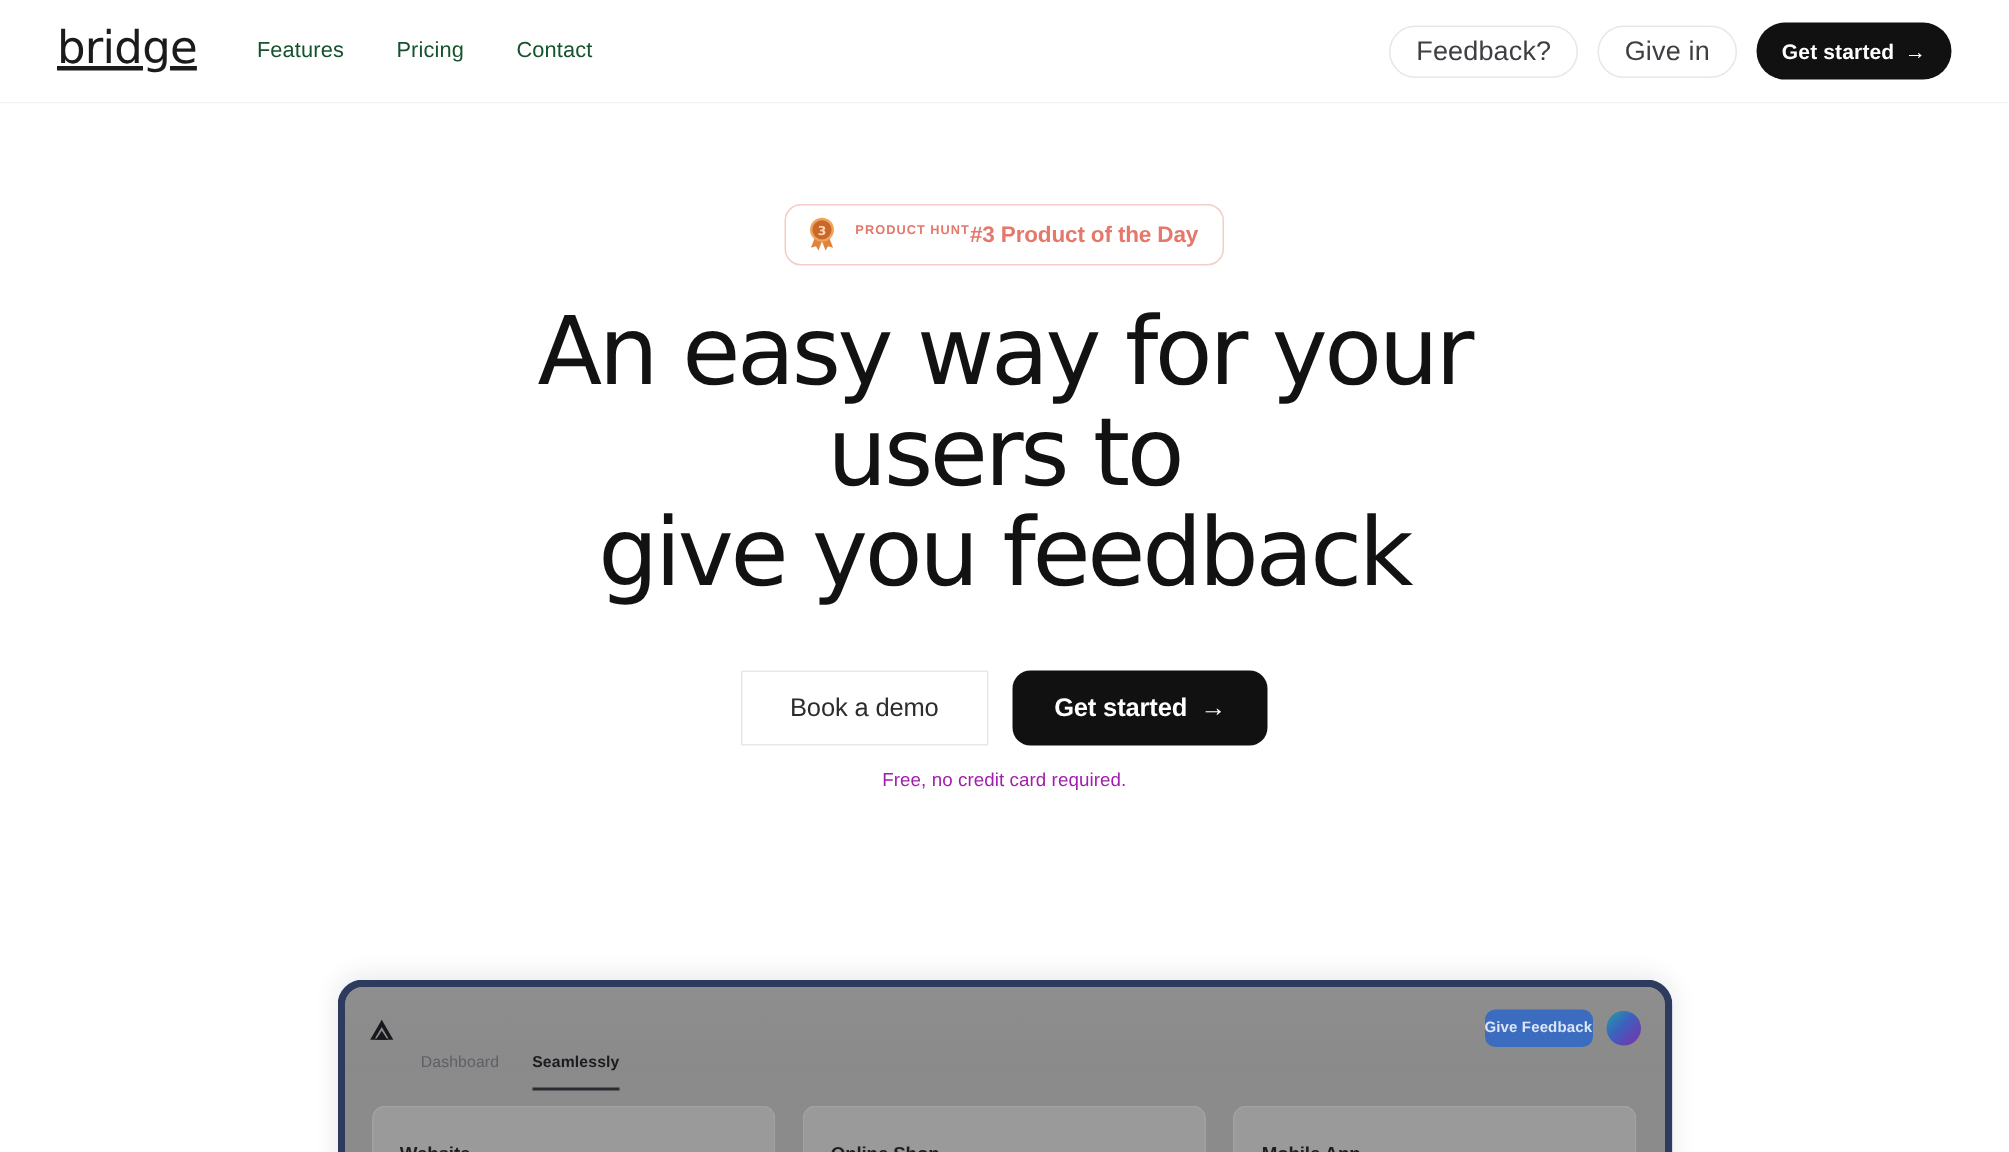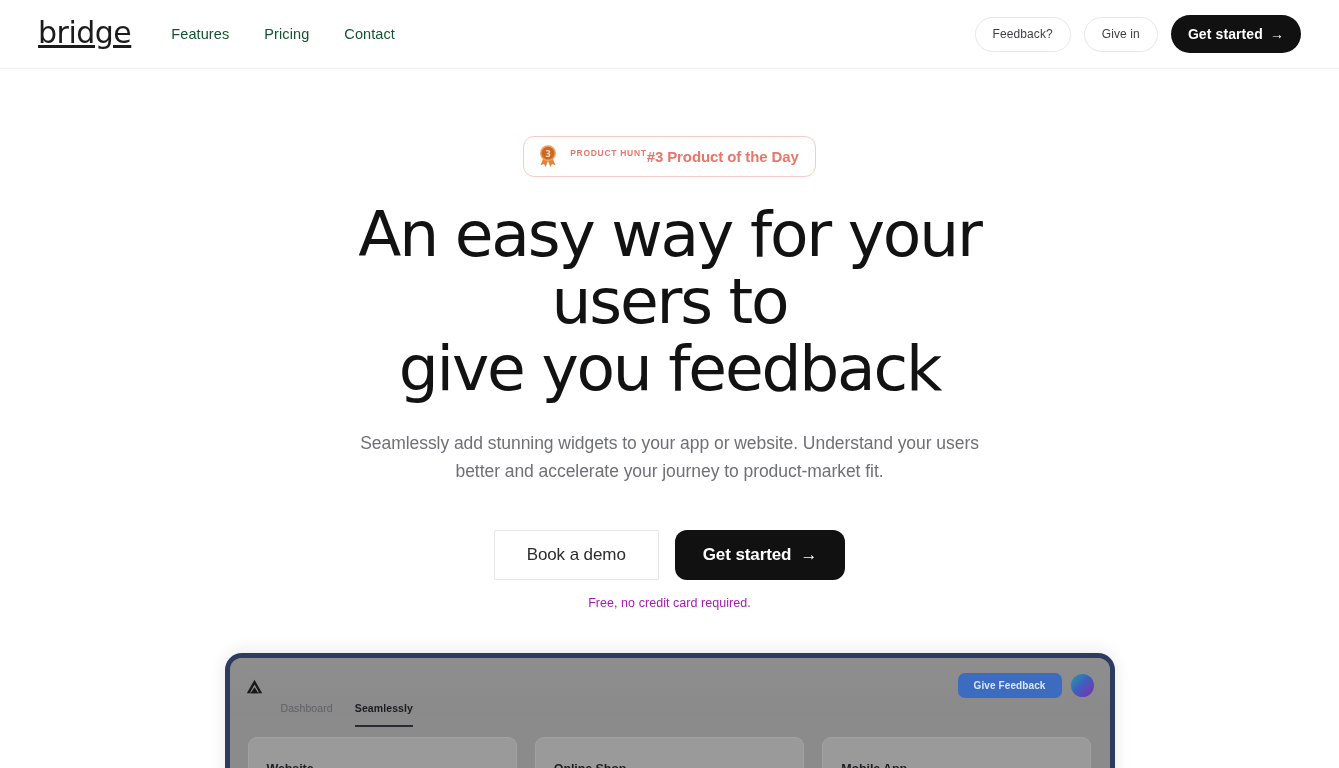--- a/index.html
+++ b/index.html
@@ -60,21 +60,21 @@
     align-items: center;
     justify-content: center;
     white-space: nowrap;
   }
   .btn-ghost {
     height: 35px;
     padding: 0 17px;
     border-radius: 18px;
     background: #ffffff;
     border: 1px solid #e7e7e9;
-    font-size: 12px;
+    font-size: 18px;
     color: #3f3f43;
     letter-spacing: 0.1px;
   }
   .btn-dark {
     height: 38px;
     padding: 0 17px;
     border-radius: 19px;
     background: #111111;
     color: #ffffff;
     font-size: 14px;
@@ -238,21 +238,21 @@
     align-items: center;
     gap: 9px;
     padding-bottom: 2px;
   }
   .mock-fb-btn {
     background: #3b6cc0;
     color: #dce6f7;
     font-size: 10px;
     font-weight: 700;
     border-radius: 7px;
-    padding: 7px 16px;
+    padding: 7px 0;
     letter-spacing: 0.1px;
     border: none;
     cursor: pointer;
     font-family: inherit;
   }
   .mock-avatar {
     width: 23px; height: 23px;
     border-radius: 50%;
     background: linear-gradient(135deg,#1f9fa8 0%, #3f5fbf 45%, #7d2fa8 100%);
     cursor: pointer;
@@ -318,24 +318,20 @@
       <span class="ph-kicker">PRODUCT HUNT</span>
       <span class="ph-title">#3 Product of the Day</span>
     </span>
   </div>
 
   <h1 class="headline">
     <span>An easy way for your users to</span><br>
     <span>give you feedback</span>
   </h1>
 
-  <p class="subhead">
-    <span>Seamlessly add stunning widgets to your app or website. Understand your</span>
-    <span>users better and accelerate your journey to product-market fit.</span>
-  </p>
 
   <div class="cta-row">
     <button class="btn btn-demo">Book a demo</button>
     <button class="btn btn-start-lg">
       <span>Get started</span>
       <span class="arr">→</span>
     </button>
   </div>
 
   <div class="cta-note">Free, no credit card required.</div>

